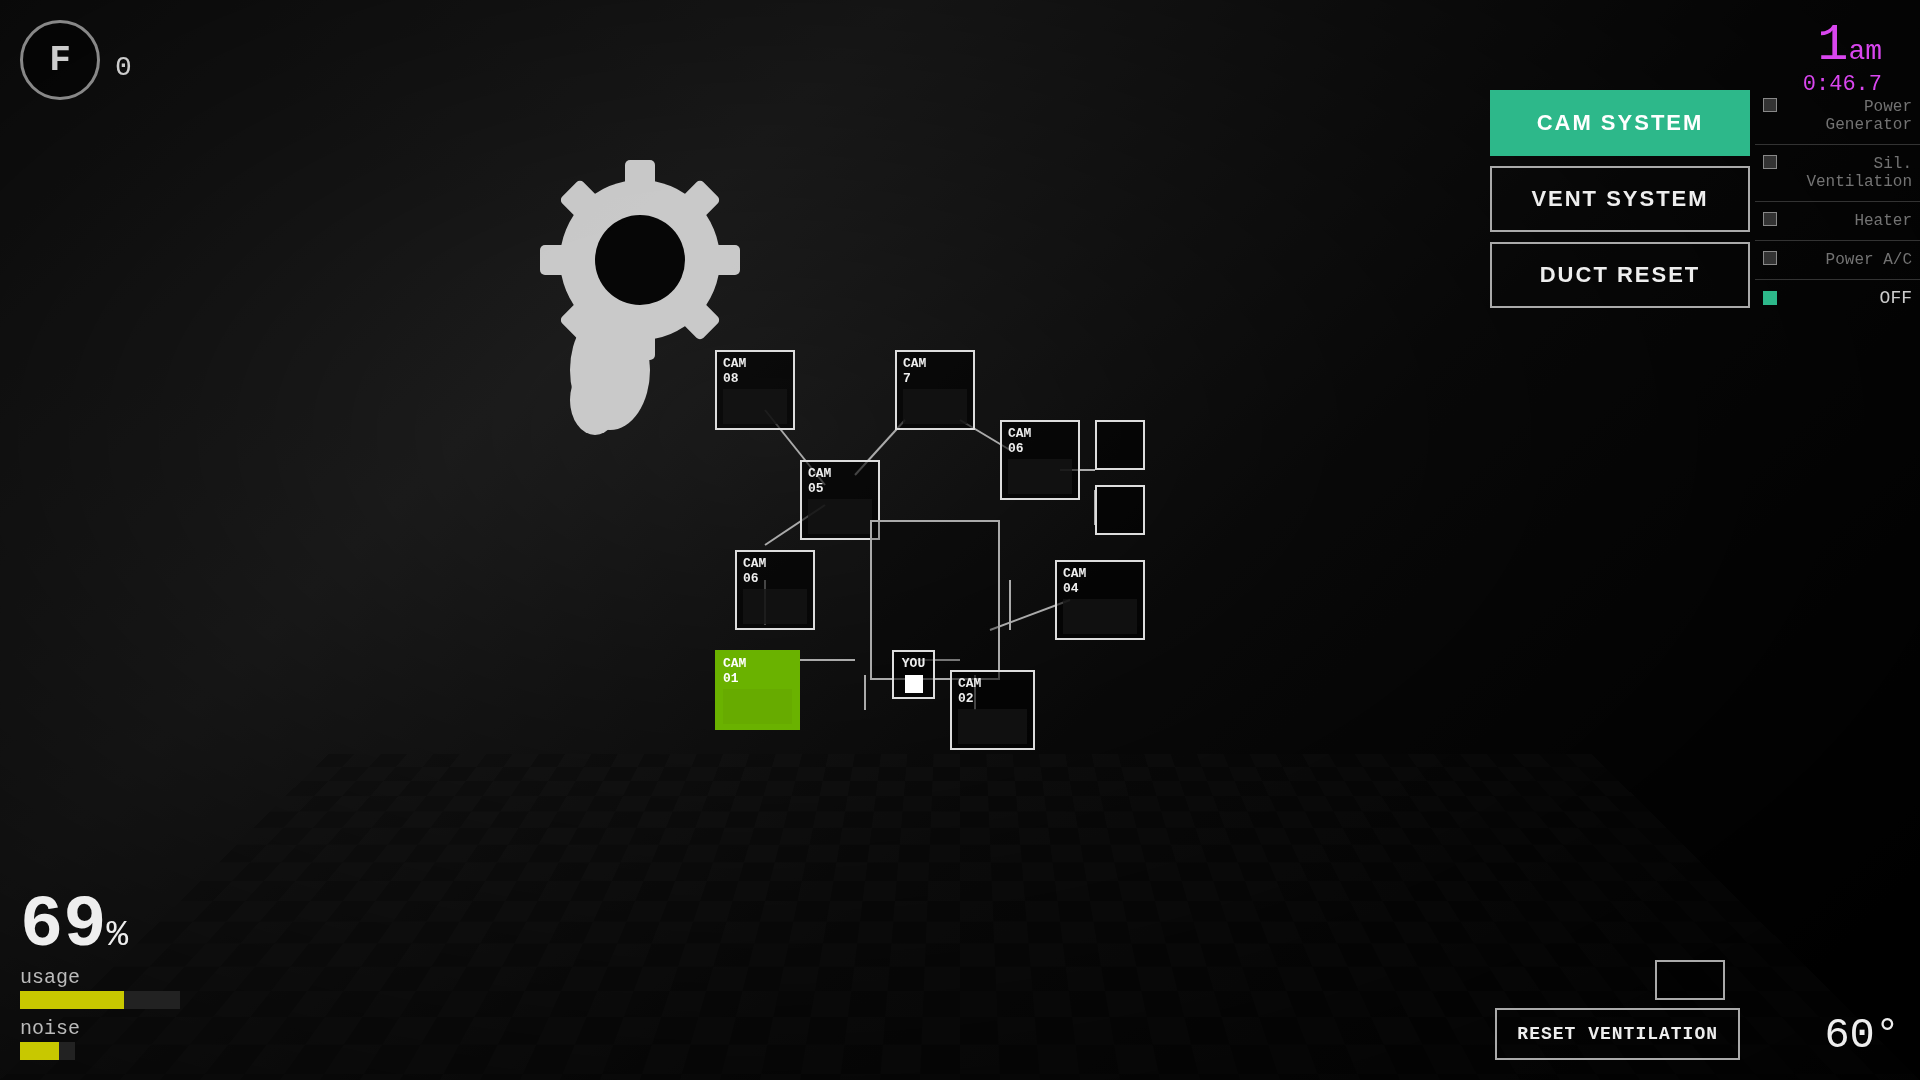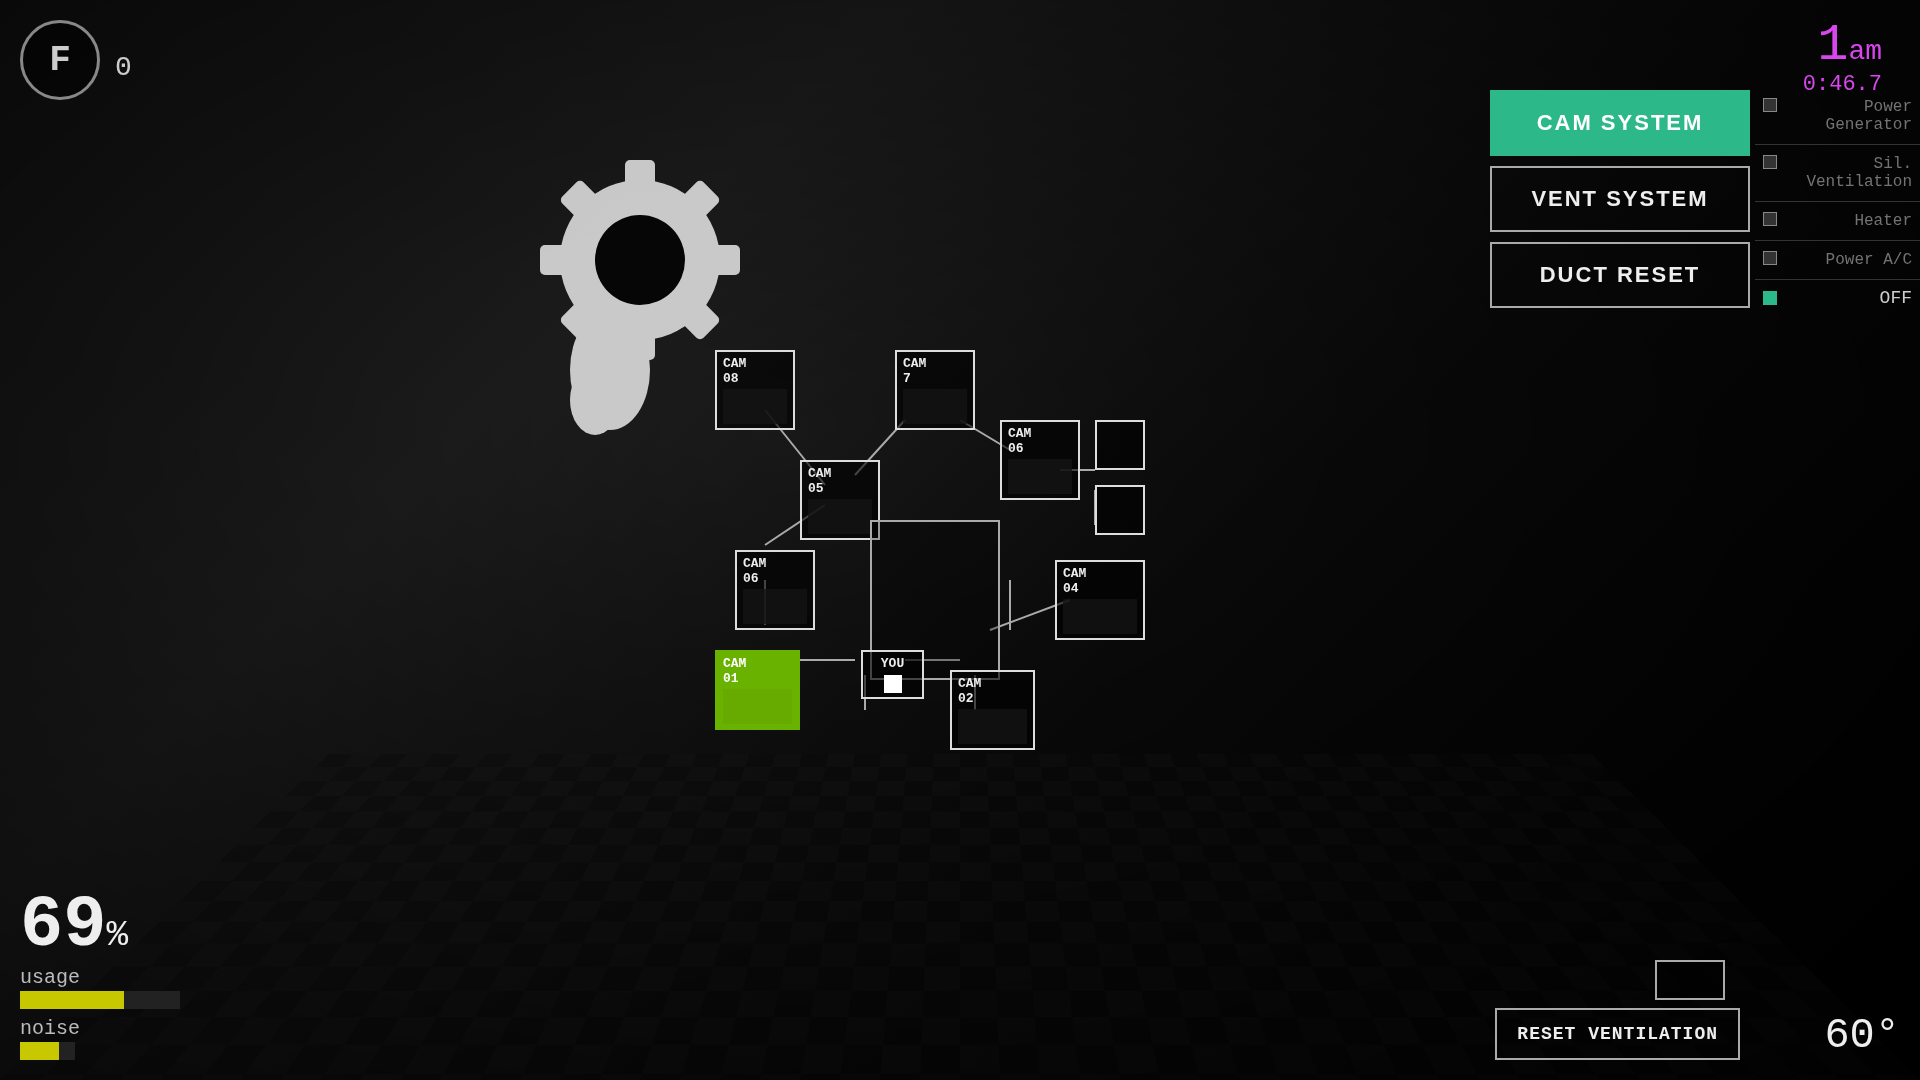--- a/index.html
+++ b/index.html
@@ -464,21 +464,21 @@
   </div>
 
   <div style="position:absolute; left:190px; top:200px; width:130px; height:160px; border:2px solid #aaa; background: rgba(0,0,0,0.3);"></div>
 
   <div class="cam-node" style="left:55px; top:230px; width:80px;">
     <div>CAM</div>
       <div>06</div>
     <div class="cam-preview"></div>
   </div>
 
-  <div class="you-node" style="left:181px; top:330px; width:63px;">
+  <div class="you-node" style="left:212px; top:330px; width:43px;">
     <div>YOU</div>
     <div class="you-dot"></div>
   </div>
 
   <div class="cam-node active" style="left:35px; top:330px; width:85px;">
     <div>CAM</div>
       <div>01</div>
     <div class="cam-preview" style="background: rgba(100,160,0,0.4);"></div>
   </div>
 

